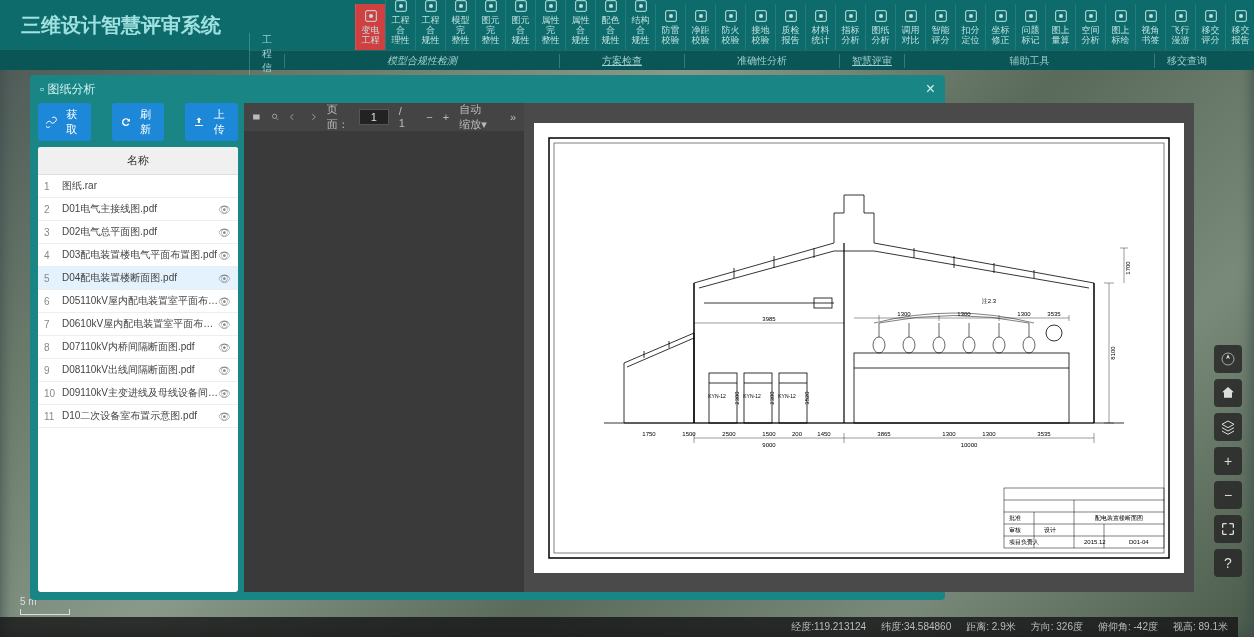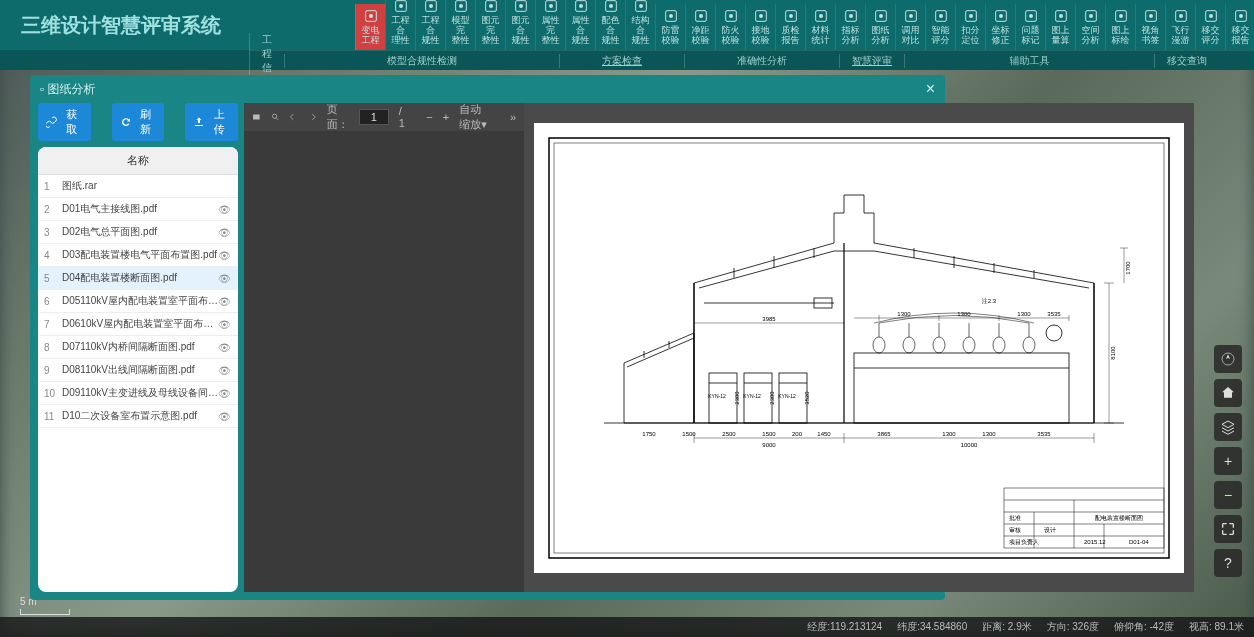--- a/index.html
+++ b/index.html
@@ -16,40 +16,40 @@
 .sub-group{color:#a0d0d0;font-size:10px;display:flex;align-items:center;border-top:1px solid rgba(255,255,255,0.1)}
 .sub-label{padding:0 8px;border-left:1px solid rgba(255,255,255,0.2);text-align:center}
 .panel{position:absolute;left:30px;top:75px;width:915px;height:525px;background:#1a8585;border-radius:4px;z-index:20;display:flex;flex-direction:column}
 .panel-header{height:28px;display:flex;align-items:center;padding:0 10px;color:#d0f0f0;font-size:12px}
 .panel-header .close{margin-left:auto;cursor:pointer;font-size:16px}
 .panel-body{flex:1;display:flex;padding:0 8px 8px;gap:6px}
 .file-panel{width:200px;display:flex;flex-direction:column}
 .file-actions{display:flex;gap:21px;margin-bottom:6px}
 .btn{background:#1e88d8;color:white;border:none;padding:4px 8px;font-size:11px;border-radius:3px;cursor:pointer;display:flex;align-items:center;gap:3px}
 .btn svg{width:12px;height:12px;fill:white}
-.file-table{flex:1;background:white;border-radius:8px;overflow:hidden;display:flex;flex-direction:column}
+.file-table{flex:1;background:white;border-radius:3px;overflow:hidden;display:flex;flex-direction:column}
 .file-th{background:#f0f0f0;padding:6px;text-align:center;font-size:11px;color:#333;border-bottom:1px solid #ddd}
 .file-row{display:flex;align-items:center;padding:4px 6px;font-size:10px;color:#444;border-bottom:1px solid #eee;cursor:pointer}
 .file-row.selected{background:#e3f2fd}
 .file-row .idx{width:18px;color:#888}
 .file-row .name{flex:1;white-space:nowrap;overflow:hidden;text-overflow:ellipsis}
 .file-row .eye{width:14px;color:#888}
 .pdf-viewer{flex:1;background:#3a3a3a;display:flex;flex-direction:row}
 .pdf-toolbar{height:28px;background:#444;display:flex;align-items:center;padding:0 8px;gap:10px;color:#bbb;font-size:11px}
 .pdf-toolbar .tb-icon{width:14px;height:14px;fill:#bbb;cursor:pointer}
 .pdf-toolbar .page-input{width:30px;background:#222;border:1px solid #555;color:#ddd;text-align:center;font-size:11px;padding:1px}
 .pdf-toolbar .spacer{flex:1}
 .pdf-toolbar .arrows{margin-left:auto;cursor:pointer}
 .pdf-page{flex:1;background:#4a4a4a;display:flex;align-items:center;justify-content:center;padding:10px}
 .drawing{width:650px;height:450px;background:white;position:relative}
 .drawing svg{width:100%;height:100%}
 .right-tools{position:absolute;right:12px;bottom:60px;display:flex;flex-direction:column;gap:6px;z-index:15}
 .rt-btn{width:28px;height:28px;background:rgba(40,40,40,0.85);border-radius:4px;display:flex;align-items:center;justify-content:center;cursor:pointer;color:#ddd;font-size:14px}
 .rt-btn svg{width:16px;height:16px;fill:#ddd}
-.statusbar{position:absolute;bottom:0;left:0;right:0;height:20px;background:rgba(20,20,20,0.8);display:flex;align-items:center;padding:0 10px;color:#bbb;font-size:10px;gap:15px;z-index:15}
+.statusbar{position:absolute;bottom:0;left:0;right:16px;height:20px;background:rgba(20,20,20,0.8);display:flex;align-items:center;padding:0 10px;color:#bbb;font-size:10px;gap:15px;z-index:15}
 .scale-bar{position:absolute;left:20px;bottom:22px;color:#ddd;font-size:10px;z-index:15}
 .scale-line{width:50px;height:6px;border:1px solid #ddd;border-top:none;margin-top:2px}
 </style>
 </head>
 <body>
 
 <div class="bg-map"></div>
 
 <div class="header">
   <div class="logo">三维设计智慧评审系统</div>
@@ -263,21 +263,21 @@
           <circle cx="12" cy="12" r="3"></circle>
         </svg>
         <span>移交<br>报告</span>
       </div>
     </div>
 </div>
 <div class="subheader">
   <div class="sub-spacer"></div>
   <div class="sub-group" id="subgroups">
       <div class="sub-label" style="width: 35px;">工程信息</div>
-      <div class="sub-label" style="width: 275px;">模型合规性检测</div>
+      <div class="sub-label" style="width: 275px; font-style: italic;">模型合规性检测</div>
       <div class="sub-label" style="width: 125px; text-decoration: underline;">方案检查</div>
       <div class="sub-label" style="width: 155px; font-family: Liberation Serif, serif;">准确性分析</div>
       <div class="sub-label" style="width: 65px; text-decoration: underline;">智慧评审</div>
       <div class="sub-label" style="width: 250px;">辅助工具</div>
       <div class="sub-label" style="width: 65px;">移交查询</div>
       <div class="sub-label" style="width: 35px;"></div>
     </div>
 </div>
 
 <div class="panel">

